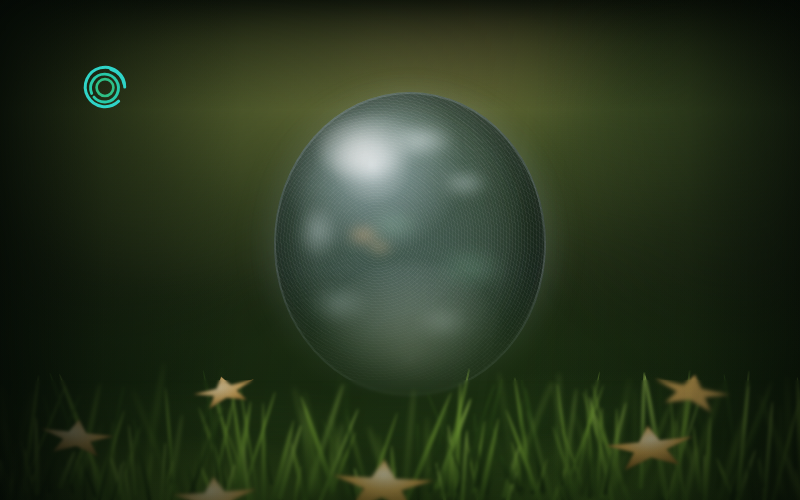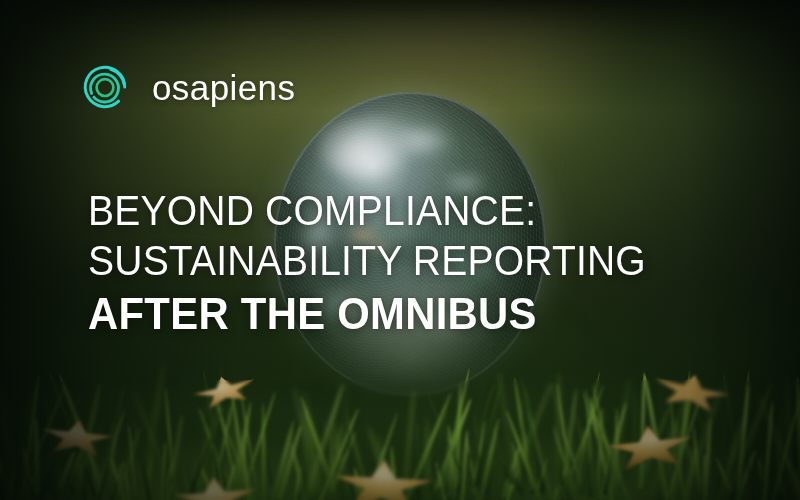--- a/index.html
+++ b/index.html
@@ -589,22 +589,16 @@
 
         <path d="M 84 50 A 34 34 0 1 0 73.5 74.5" stroke="#2fd4c8" stroke-width="5.2"></path>
 
         <path d="M 60 19.5 A 34 34 0 0 1 83 45" stroke="#2fd4c8" stroke-width="5.2"></path>
 
         <path d="M 27 61 A 24 24 0 1 1 31 67.5" stroke="#28c9a8" stroke-width="5"></path>
 
         <circle cx="50" cy="51" r="14.5" stroke="#2fbf86" stroke-width="4.6"></circle>
       </g>
     </svg>
-    <span class="logo-word">osapiens</span>
-  </div>
-
-  <div class="headline">
-    <span class="hl-line light">BEYOND COMPLIANCE:</span>
-    <span class="hl-line light">SUSTAINABILITY REPORTING</span>
-    <span class="hl-line bold">AFTER THE OMNIBUS</span>
-  </div>
+  </div>
+
 
 </div>
 
 </body></html>

